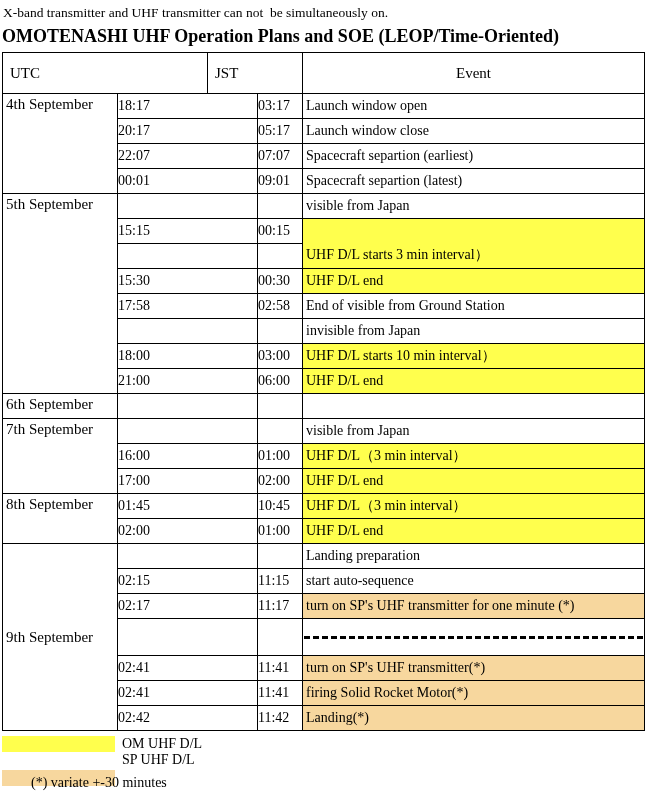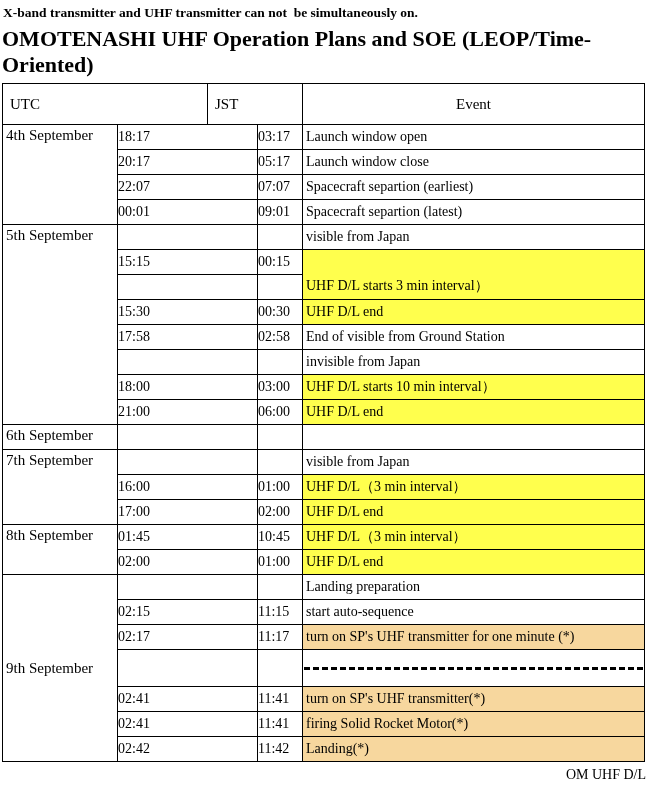--- a/index.html
+++ b/index.html
@@ -2,22 +2,22 @@
 <html style="--om-highlight: #FFFF4D; --sp-highlight: #F7D79E; --border: #000000;"><head>
 <meta charset="utf-8">
 <style>
   html, body { margin:0; padding:0; }
   body {
     width:646px; height:800px; overflow:hidden;
     background:#ffffff; color:#000000;
     font-family:"Liberation Serif", serif;
   }
   .page { padding:3px 0 0 2px; }
-  .note-top { font-size:13.5px; white-space:pre; padding:2px 0 3px 1px;font-weight:bold; }
-  .title { font-size:22px; font-weight:bold; padding:2px 0 5px 0; }
+  .note-top { font-size:13.5px; white-space:pre; padding:2px 0 3px 1px; }
+  .title { font-size:18px; font-weight:bold; padding:2px 0 5px 0; }
 
   table.soe { border-collapse:collapse; table-layout:fixed; width:643px;padding-left:25px; }
   .soe th, .soe td { border:1px solid #000; overflow:hidden; }
   .soe thead th { height:38px; font-weight:normal; font-size:15px; background:#fff; }
   th.h-utc, th.h-jst { text-align:left; padding-left:7px; }
   th.h-event { text-align:center; }
 
   .soe tbody tr { height:25px; }
   .soe tbody tr.row-divider { height:37px; }
   .soe td { font-size:14px; white-space:nowrap; }
@@ -27,21 +27,21 @@
   td.event { text-align:left; padding:0 3px; }
   td.event.merged { vertical-align:bottom; padding-bottom:4px; }
 
   .hl-om { background:var(--om-highlight, #FFFF4D); }
   .hl-sp { background:var(--sp-highlight, #F7D79E);margin-top:18px; }
 
   td.divider-cell { padding:0 1px; vertical-align:middle; }
   .dashed-line { border-top:3px dashed #000; height:0; width:100%; }
 
   .legend { margin-top:5px; }
-  .legend-row { display:flex; align-items:flex-end; height:16px;flex-direction:column; }
+  .legend-row { display:flex; align-items:flex-start; height:16px; }
   .legend-swatch { display:inline-block; width:113px; height:16px; }
   .legend-label { font-size:14px; padding-left:7px; line-height:16px; }
   .footnote { font-size:14px; margin-top:7px; padding-left:1px;margin-left:28px; }
 </style>
 </head>
 <body>
 
 <div class="page">
 
   <div class="note-top">X-band transmitter and UHF transmitter can not  be simultaneously on.</div>

